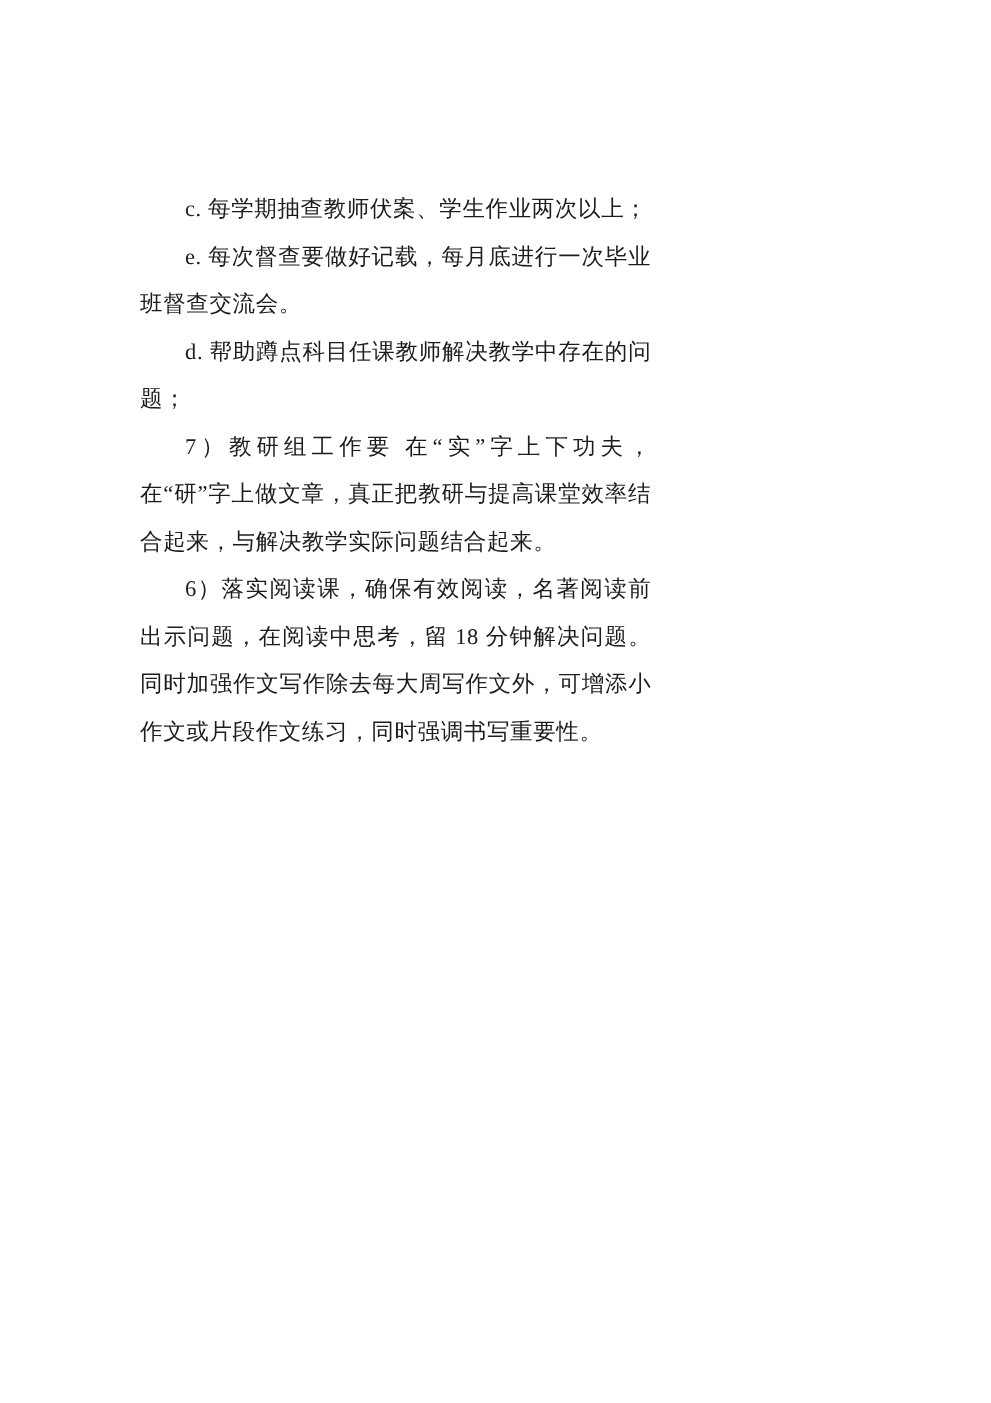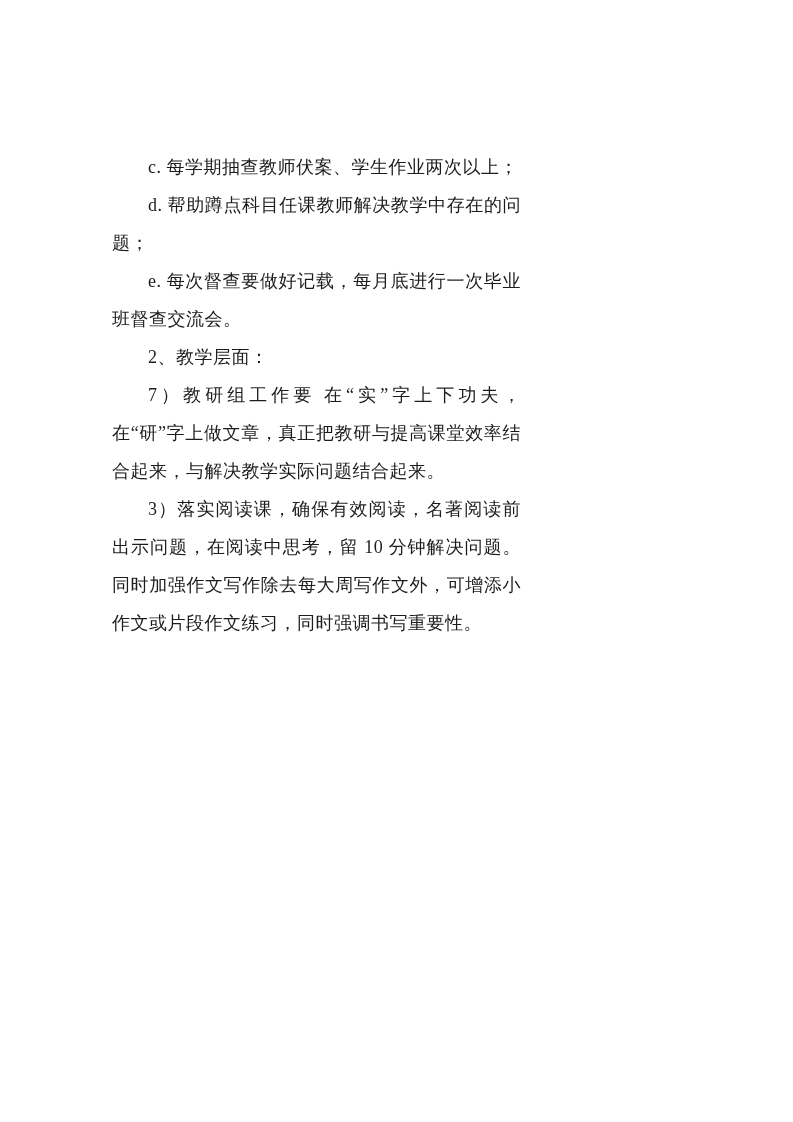--- a/index.html
+++ b/index.html
@@ -31,19 +31,18 @@
     letter-spacing: 0.5px;
     word-break: break-all;
   }
 </style>
 </head>
 <body>
 
 <div class="page">
   <div class="doc-body">
     <p>c. 每学期抽查教师伏案、学生作业两次以上；</p>
+    <p>e. 每次督查要做好记载，每月底进行一次毕业班督查交流会。</p>
     <p>d. 帮助蹲点科目任课教师解决教学中存在的问题；</p>
-    <p>e. 每次督查要做好记载，每月底进行一次毕业班督查交流会。</p>
-    <p>2、教学层面：</p>
     <p>7）教研组工作要 在“实”字上下功夫，在“研”字上做文章，真正把教研与提高课堂效率结合起来，与解决教学实际问题结合起来。</p>
-    <p>3）落实阅读课，确保有效阅读，名著阅读前出示问题，在阅读中思考，留 10 分钟解决问题。同时加强作文写作除去每大周写作文外，可增添小作文或片段作文练习，同时强调书写重要性。</p>
+    <p>6）落实阅读课，确保有效阅读，名著阅读前出示问题，在阅读中思考，留 18 分钟解决问题。同时加强作文写作除去每大周写作文外，可增添小作文或片段作文练习，同时强调书写重要性。</p>
   </div>
 </div>
 
 </body></html>

